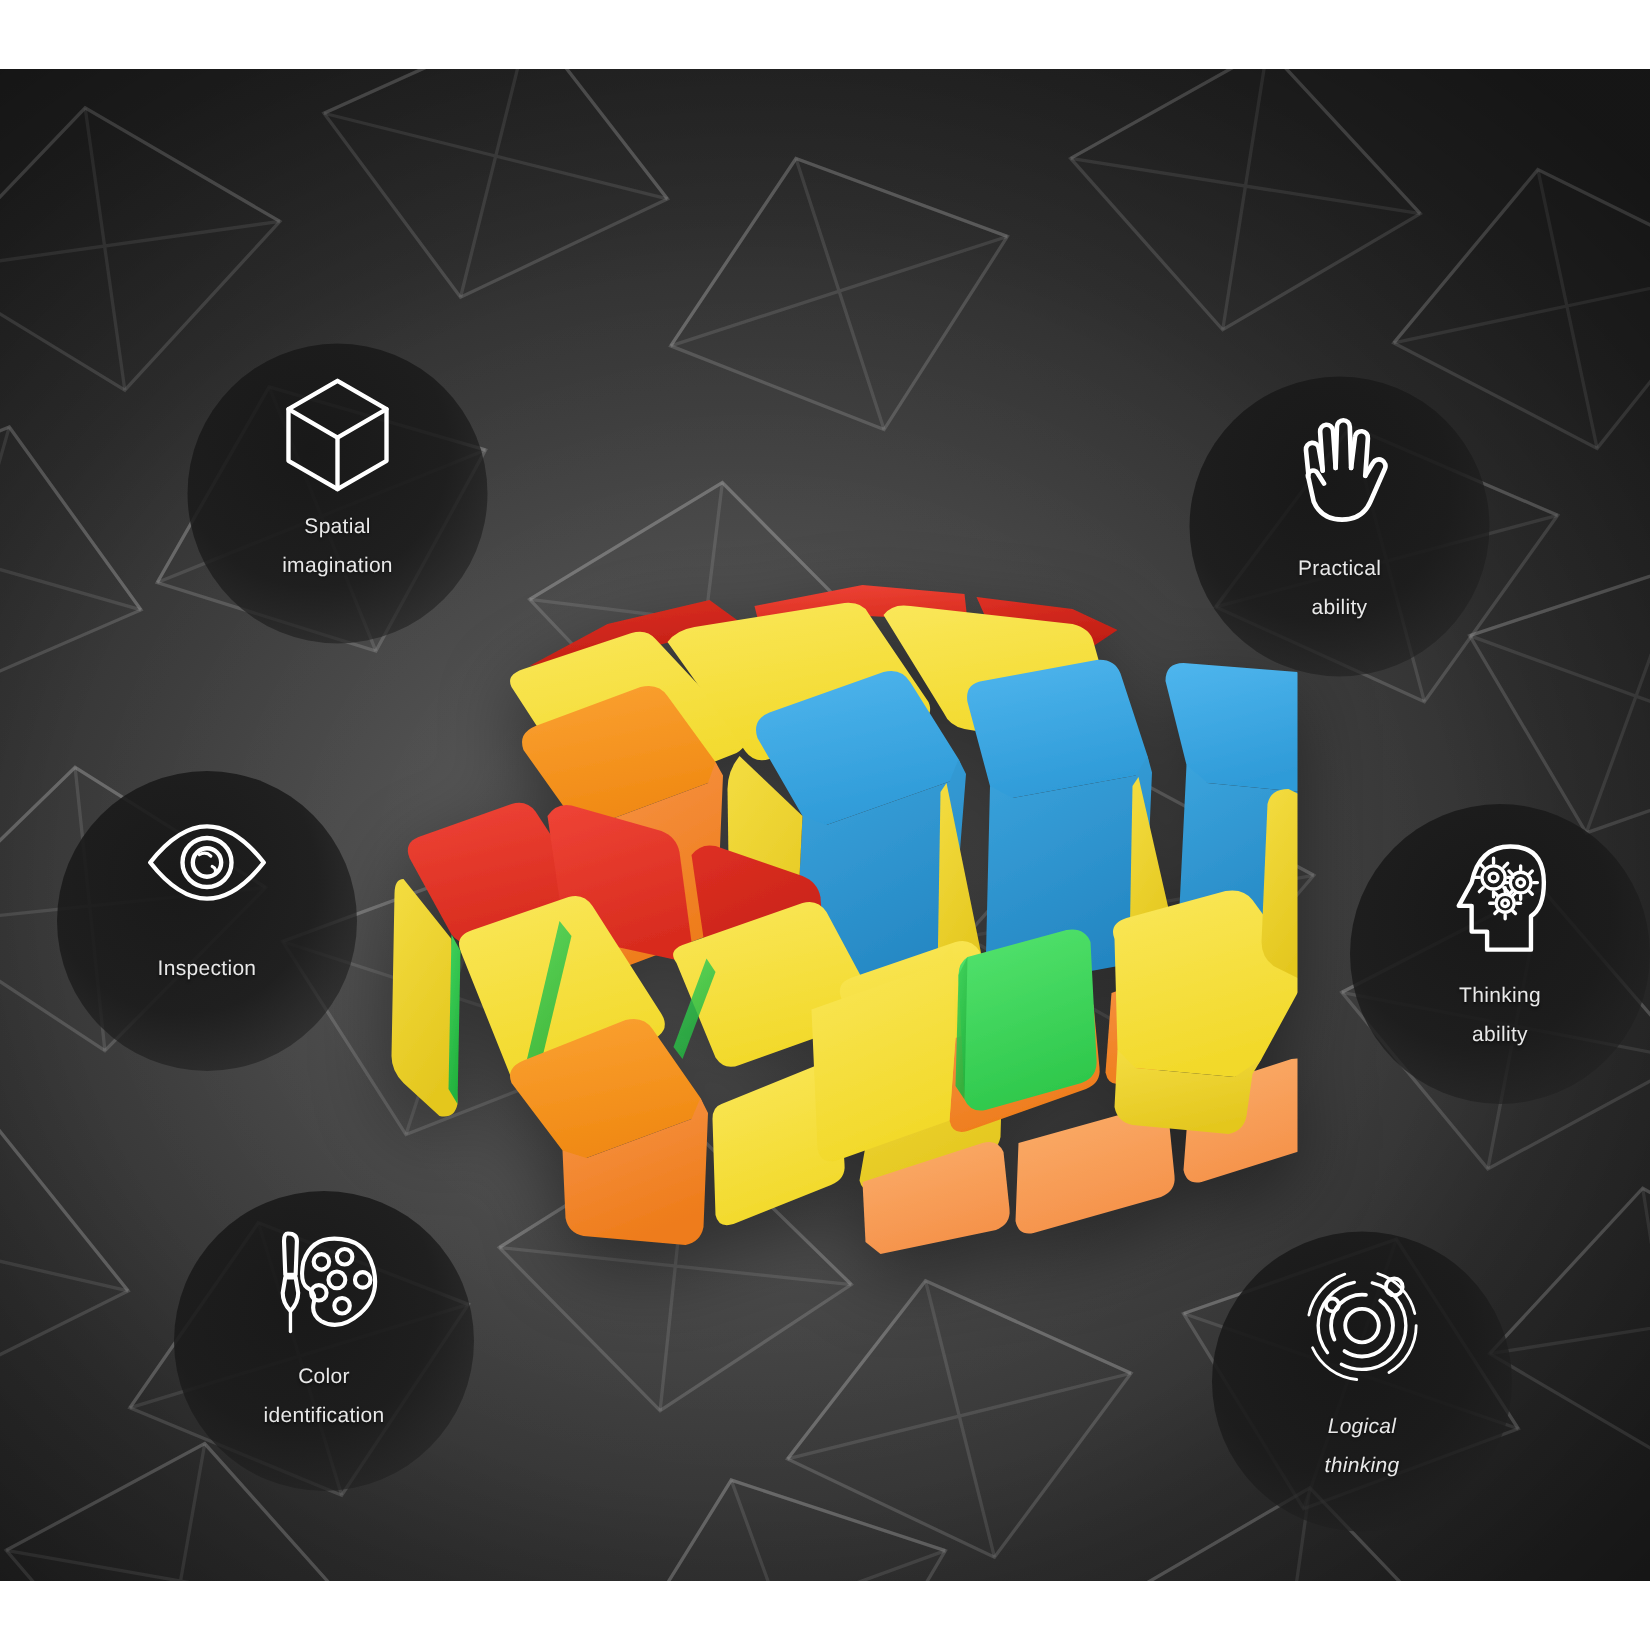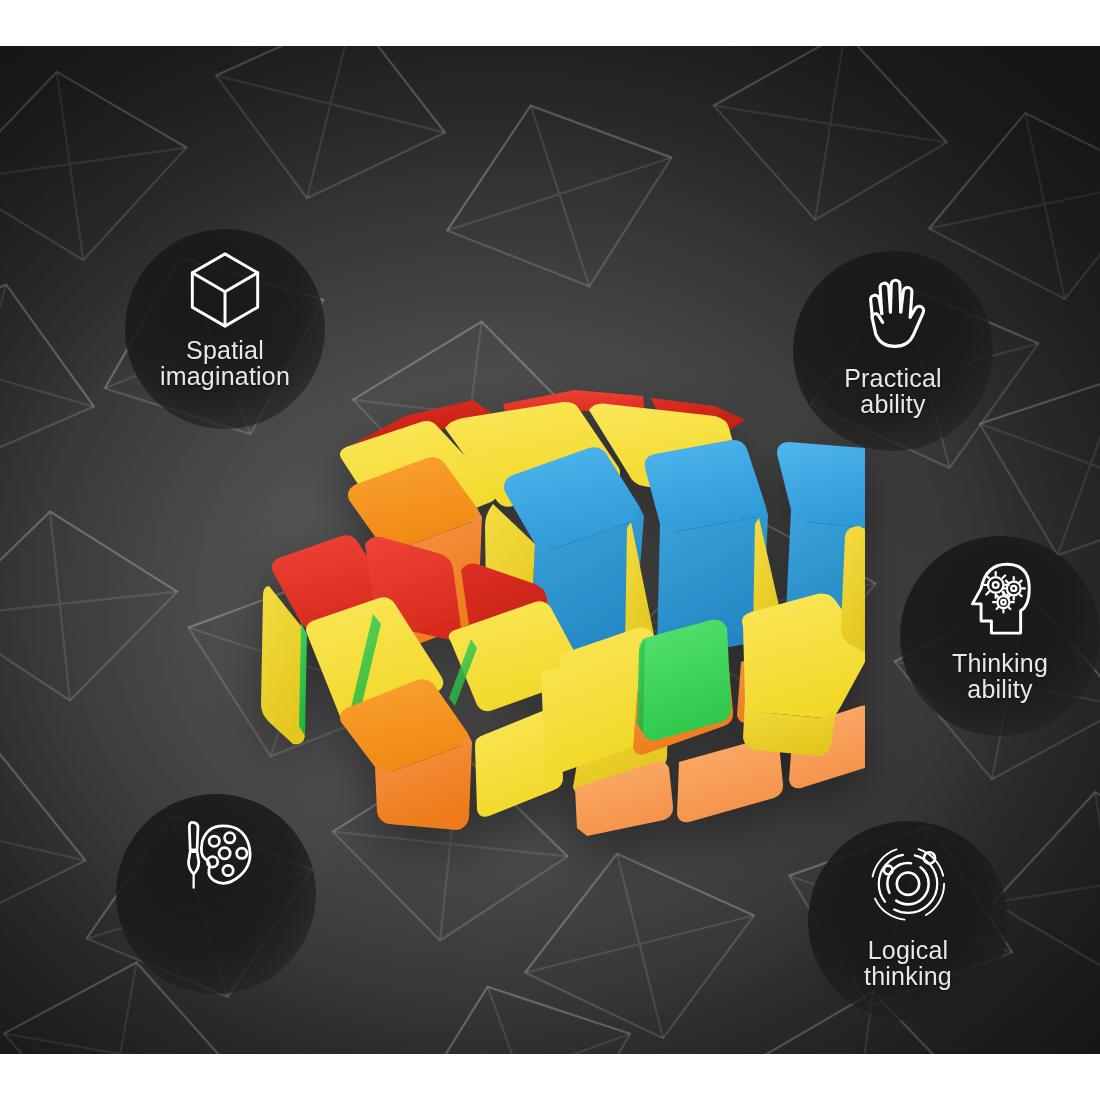--- a/index.html
+++ b/index.html
@@ -23,34 +23,34 @@
     background:radial-gradient(ellipse 800px 700px at 46% 54%, rgba(255,255,255,0.055) 0%, rgba(255,255,255,0.02) 38%, rgba(0,0,0,0.0) 58%, rgba(0,0,0,0.30) 86%, rgba(0,0,0,0.45) 100%);
     pointer-events:none;
   }
 
   
   .badge{position:absolute;width:200px;height:200px;border-radius:50%;
     background:radial-gradient(circle at 42% 36%, rgba(22,22,22,0.92) 0%, rgba(26,26,26,0.88) 52%, rgba(34,34,34,0.55) 82%, rgba(40,40,40,0.0) 100%);
     display:flex;flex-direction:column;align-items:center;justify-content:flex-start;
     box-sizing:border-box;padding-top:18px;}
   .badge .ic{width:86px;height:86px;display:block;}
-  .badge .lbl{margin-top:4px;color:#e8e8e8;font-size:25px;line-height:26px;text-align:center;
+  .badge .lbl{margin-top:4px;color:#e8e8e8;font-size:14px;line-height:26px;text-align:center;
     font-weight:400;letter-spacing:.2px;text-shadow:0 1px 2px rgba(0,0,0,.55);white-space:pre-line;}
 
   #b-spatial  {left:125px;  top:183px;}
   #b-practical{left:793px;  top:205px;align-items:center;}
   #b-inspect  {left:38px;   top:468px;}
   #b-thinking {left:900px;  top:490px;}
   #b-color    {left:116px;  top:748px;}
   #b-logical  {left:808px;  top:775px;}
 
   #b-inspect  .lbl{margin-top:14px;}
   #b-practical .lbl{margin-top:10px;}
   #b-thinking .lbl{margin-top:10px;}
-  #b-logical  .lbl{margin-top:12px;}
+  #b-logical  .lbl{margin-top:12px;font-style:italic;}
   #b-color    .lbl{margin-top:6px;}
 
   
   #cube{position:absolute;left:245px;top:330px;width:620px;height:460px;}
   #cube svg{display:block;filter:drop-shadow(0 18px 26px rgba(0,0,0,.45));}
 </style>
 </head>
 <body>
 
 <div id="page">
@@ -236,20 +236,32 @@
           <path d="M37,52 L35,22 a5,5 0 0 1 10,-1 L47,50"></path>
           <path d="M47,50 L48,18 a5,5 0 0 1 10,0 L59,50"></path>
           <path d="M59,50 L62,26 a5,5 0 0 1 10,1 L70,56"></path>
           <path d="M70,56 L76,46 a5,5 0 0 1 9,5 L74,76 q-6,14 -22,14 q-16,0 -22,-14 L26,58 a4,4 0 0 1 7,-4 L38,62"></path>
         </g>
       </svg>
       <div class="lbl">Practical
 ability</div>
     </div>
 
+    <div class="badge" id="b-inspect">
+      <svg class="ic" viewBox="0 0 100 100">
+        <g fill="none" stroke="#ffffff" stroke-width="3.4" stroke-linejoin="round" stroke-linecap="round">
+          <path d="M6,50 Q28,22 50,22 Q72,22 94,50 Q72,78 50,78 Q28,78 6,50 Z"></path>
+          <circle cx="50" cy="50" r="19"></circle>
+          <circle cx="50" cy="50" r="11"></circle>
+          <path d="M44,44 q5,-3 9,1" stroke-width="2.4"></path>
+          <path d="M54,53 q4,2 2,6" stroke-width="2.4"></path>
+        </g>
+      </svg>
+      <div class="lbl">Inspection</div>
+    </div>
 
     <div class="badge" id="b-thinking">
       <svg class="ic" viewBox="0 0 100 100">
         <g fill="none" stroke="#ffffff" stroke-width="3.4" stroke-linejoin="round" stroke-linecap="round">
           <path d="M74,72 L74,92 L40,92 L40,78 L28,78 L28,58 L18,58 L28,40 Q34,12 58,12 Q84,12 84,40 Q84,60 74,66 Z"></path>
           <g stroke-width="2.6">
             <circle cx="45" cy="36" r="9"></circle>
               <circle cx="45" cy="36" r="3.4"></circle>
             <path d="M45,25 v-4 M45,47 v4 M34,36 h-4 M56,36 h4 M37,28 l-3,-3 M53,44 l3,3 M53,28 l3,-3 M37,44 l-3,3"></path>
             <circle cx="66" cy="40" r="8"></circle>
@@ -273,20 +285,22 @@
           <circle cx="66" cy="30" r="6"></circle>
           <circle cx="60" cy="48" r="6.5"></circle>
           <circle cx="80" cy="48" r="6"></circle>
           <circle cx="46" cy="58" r="6"></circle>
           <circle cx="64" cy="68" r="6"></circle>
           <path d="M22,12 q7,0 7,6 L28,44 L20,44 L19,18 q0,-6 3,-6 Z"></path>
           <path d="M20,46 L28,46 L30,58 Q30,66 24,72 Q18,66 18,58 Z"></path>
           <path d="M24,72 L24,88" stroke-width="2.6"></path>
         </g>
       </svg>
+      <div class="lbl">Color
+identification</div>
     </div>
 
     <div class="badge" id="b-logical">
       <svg class="ic" viewBox="0 0 100 100">
         <g fill="none" stroke="#ffffff" stroke-width="3" stroke-linecap="round">
           <circle cx="50" cy="52" r="13"></circle>
           <circle cx="50" cy="52" r="24" stroke-dasharray="52 12"></circle>
           <circle cx="50" cy="52" r="34" stroke-dasharray="70 14" stroke-width="2.6"></circle>
           <circle cx="50" cy="52" r="42" stroke-dasharray="44 26" stroke-width="2.2"></circle>
           <circle cx="75" cy="22" r="6.5" stroke-width="3"></circle>

